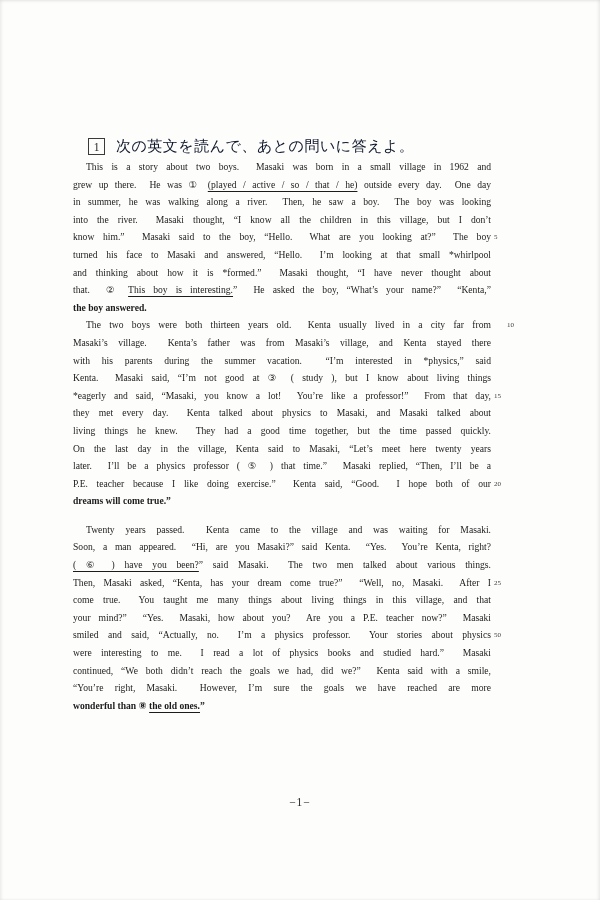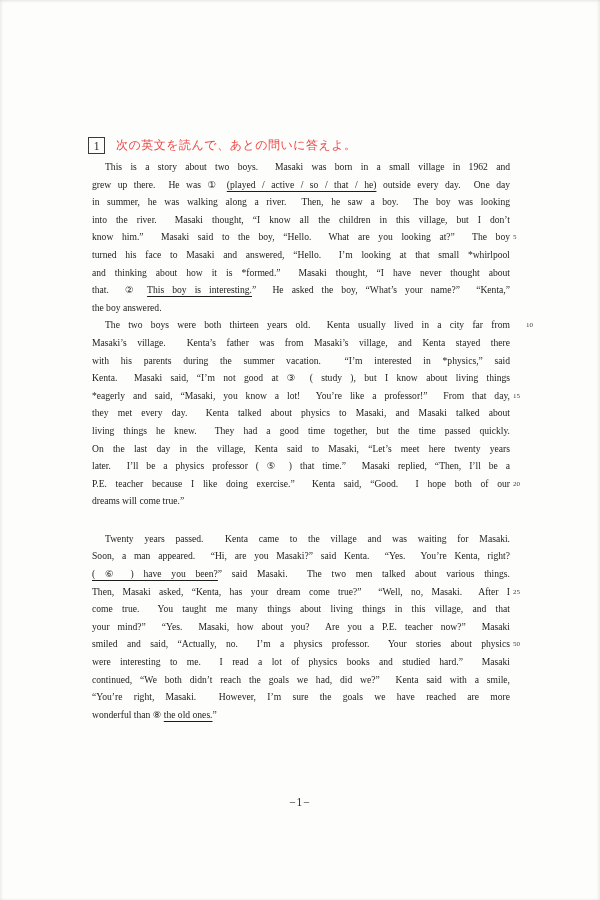--- a/index.html
+++ b/index.html
@@ -22,42 +22,42 @@
   }
   .qbox {
     width: 15px; height: 15px;
     border: 1.2px solid #3a3a3a;
     display: inline-flex; align-items: center; justify-content: center;
     font-size: 11.5px; color: #222;
     flex: 0 0 auto;
   }
   .qtext {
     margin-left: 11px;
-    font-size: 12px;
+    font-size: 15px;
     letter-spacing: 0.5px;
-    color: #ef4444;
+    color: #0f172a;
   }
   .passage {
-    position: absolute; left: 92px; top: 158px; width: 418px;
+    position: absolute; left: 73px; top: 158px; width: 418px;
   }
-  .para:last-child { margin-top: 20px; }
+  .para:last-child { margin-top: 11px; }
   .line {
     position: relative;
     height: 17.6px;
     line-height: 17.6px;
     font-size: 9.6px;
     white-space: pre-wrap;
     overflow: visible;
     text-align: justify;
     text-align-last: justify;
     text-justify: inter-word;
     color: #1c1c1c;
   }
   .line.indent { text-indent: 13px; }
-  .line.nojust { text-align: left; text-align-last: left; }
+  .line.nojust { text-align: left; text-align-last: left; font-weight: bold; }
   .u {
     text-decoration: underline;
     text-underline-offset: 2.5px;
     text-decoration-thickness: 0.9px;
   }
   .linenum {
     position: absolute;
     right: -23px; top: 5px;
     width: 20px;
     font-size: 7px; line-height: 8px;

